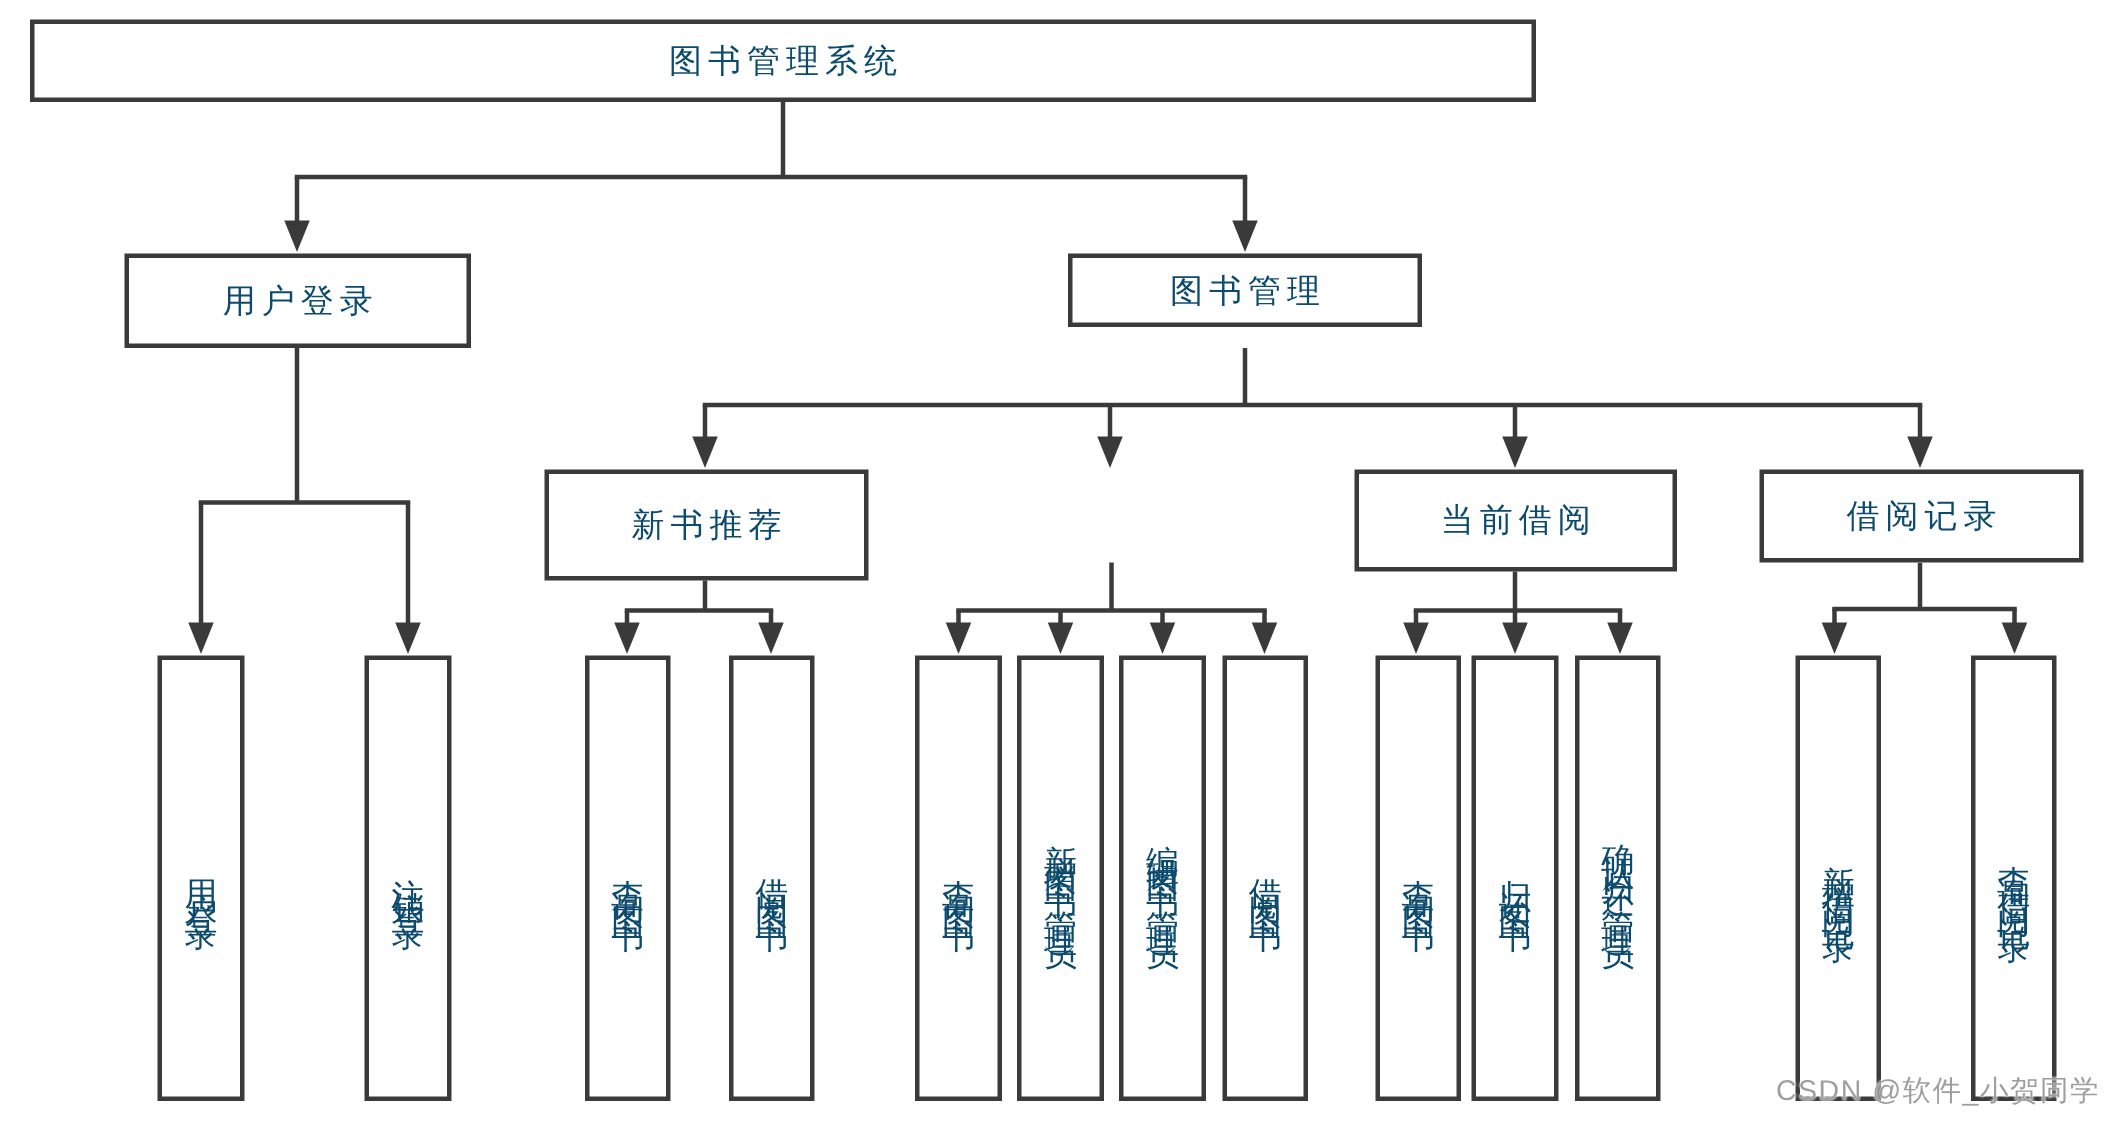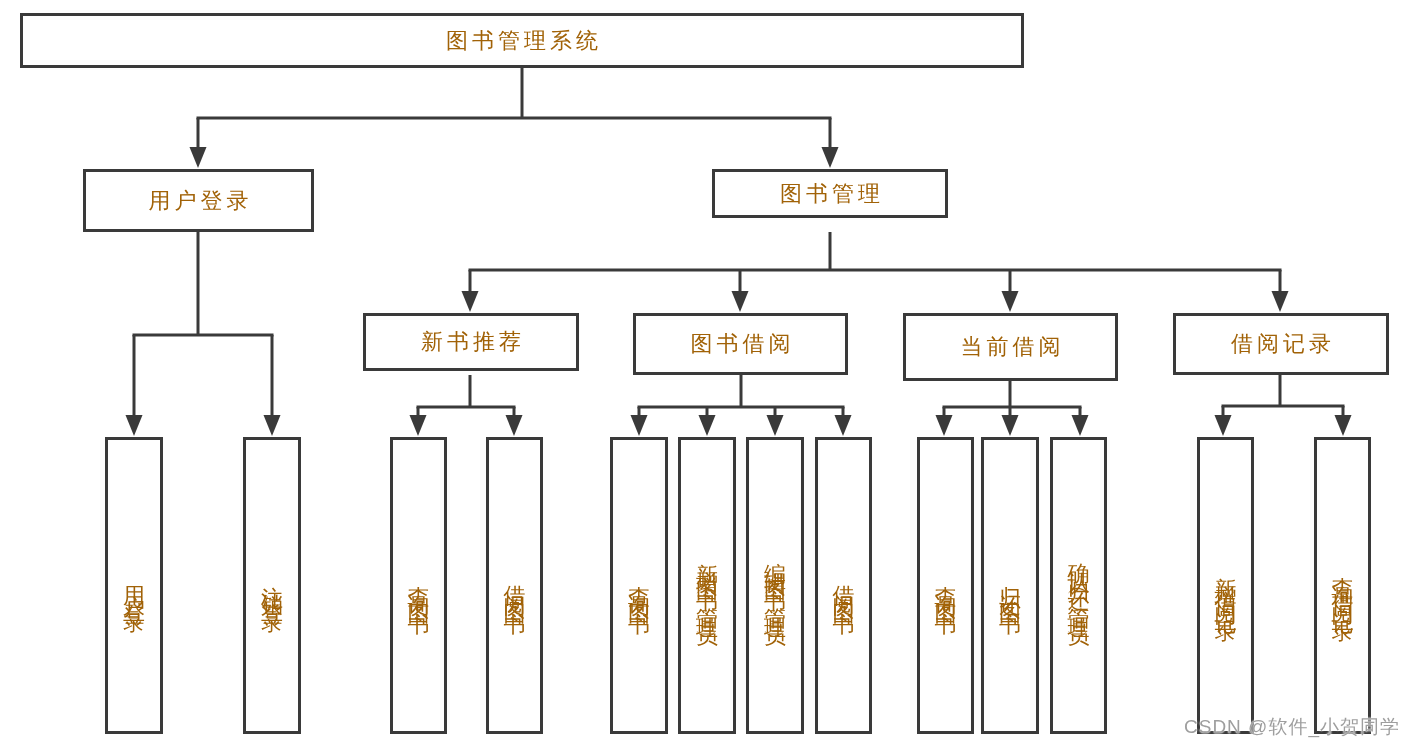--- a/index.html
+++ b/index.html
@@ -17,21 +17,21 @@
     width: 1405px; height: 747px;
   }
   .node {
     position: absolute;
     box-sizing: border-box;
     border: 3px solid #3a3a3a;
     background: #ffffff;
     display: flex;
     align-items: center;
     justify-content: center;
-    color: #a16207;
+    color: #0c4a6e;
   }
   .h-box span {
     font-size: 22px;
     letter-spacing: 4px;
     text-indent: 4px;
     white-space: nowrap;
   }
   .v-box span {
     writing-mode: vertical-rl;
     text-orientation: mixed;
@@ -130,25 +130,22 @@
     <span>图书管理系统</span>
   </div>
 
   <div class="node h-box" style="left:83px;top:169px;width:231px;height:63px">
     <span>用户登录</span>
   </div>
   <div class="node h-box" style="left:712px;top:169px;width:236px;height:49px">
     <span>图书管理</span>
   </div>
 
-  <div class="node h-box" style="left:363px;top:313px;width:216px;height:58px">
+  <div class="node h-box" style="left:363px;top:313px;width:216px;height:74px">
     <span>新书推荐</span>
-  </div>
-  <div class="node h-box" style="left:633px;top:313px;width:215px;height:62px">
-    <span>图书借阅</span>
   </div>
   <div class="node h-box" style="left:903px;top:313px;width:215px;height:68px">
     <span>当前借阅</span>
   </div>
   <div class="node h-box" style="left:1173px;top:313px;width:216px;height:62px">
     <span>借阅记录</span>
   </div>
 
   <div class="node v-box" style="left:105px;top:437px;width:58px;height:297px">
     <span>用户登录</span>

